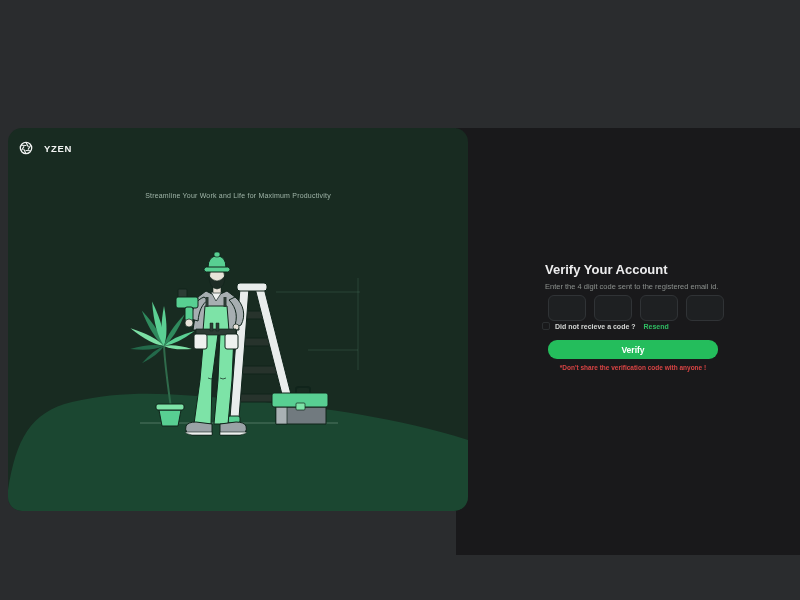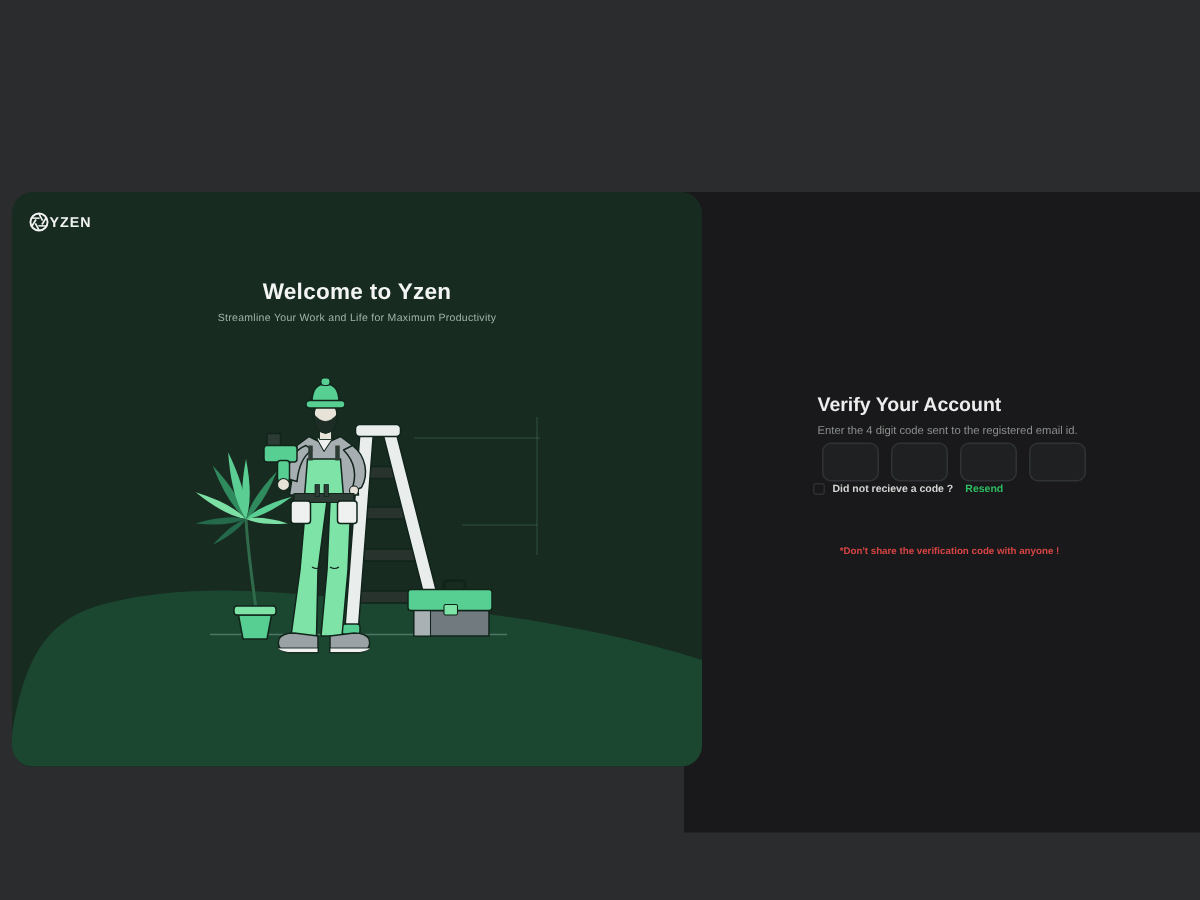--- a/index.html
+++ b/index.html
@@ -19,21 +19,21 @@
   }
 
   
   .branding-panel {
     position:absolute; left:8px; top:128px; width:460px; height:383px;
     background:#182b21; border-radius:14px; overflow:hidden; z-index:2;
   }
 
   .illustration { position:absolute; left:0; top:0; width:460px; height:383px; }
 
-  .logo { position:absolute; left:11px; top:13px; display:flex; align-items:center; gap:0; z-index:3; }
+  .logo { position:absolute; left:11px; top:13px; display:flex; align-items:center; gap:11px; z-index:3; }
   .logo-text { color:#f2f4f3; font-size:9.5px; font-weight:bold; letter-spacing:0.7px; }
 
   .welcome { position:absolute; left:0; top:58px; width:100%; text-align:center; z-index:3; }
   .welcome h1 { color:#f3f5f4; font-size:15px; font-weight:bold; letter-spacing:0.2px; }
   .welcome p  { color:#9fb4a8; font-size:7px; margin-top:6px; letter-spacing:0.2px; }
 
   
   .verify-title { position:absolute; left:89px; top:134px; color:#ededee; font-size:13px; font-weight:bold; }
   .verify-subtitle { position:absolute; left:89px; top:154px; color:#8b908d; font-size:7.5px; }
 
@@ -75,20 +75,21 @@
       <input class="code-box" maxlength="1" value="" style="">
       <input class="code-box" maxlength="1" value="" style="">
     </div>
 
     <div class="resend-row">
       <span class="resend-checkbox"></span>
       <span class="resend-question">Did not recieve a code ?</span>
       <a class="resend-link">Resend</a>
     </div>
 
+    <button class="verify-button">Verify</button>
     <div class="verify-warning">*Don't share the verification code with anyone !</div>
   </div>
 
   <div class="branding-panel">
 
     <div class="logo">
       <svg width="14" height="14" viewBox="0 0 14 14">
         <circle cx="7" cy="7" r="5.7" fill="none" stroke="#f2f4f3" stroke-width="1.3"></circle>
         <g stroke="#f2f4f3" stroke-width="1.1">
           <line x1="7" y1="1.6" x2="9.4" y2="6.1"></line>
@@ -96,21 +97,20 @@
           <line x1="7" y1="1.6" x2="9.4" y2="6.1" transform="rotate(120 7 7)"></line>
           <line x1="7" y1="1.6" x2="9.4" y2="6.1" transform="rotate(180 7 7)"></line>
           <line x1="7" y1="1.6" x2="9.4" y2="6.1" transform="rotate(240 7 7)"></line>
           <line x1="7" y1="1.6" x2="9.4" y2="6.1" transform="rotate(300 7 7)"></line>
         </g>
       </svg>
       <span class="logo-text">YZEN</span>
     </div>
 
     <div class="welcome">
-      <h1>Welcome to Yzen</h1>
       <p>Streamline Your Work and Life for Maximum Productivity</p>
     </div>
 
     <svg class="illustration" viewBox="0 0 460 383">
 
       <g stroke="rgba(130,205,165,0.16)" stroke-width="1" fill="none">
         <path d="M268 164 H352"></path>
         <path d="M350 150 V242"></path>
         <path d="M300 222 H350"></path>
       </g>

